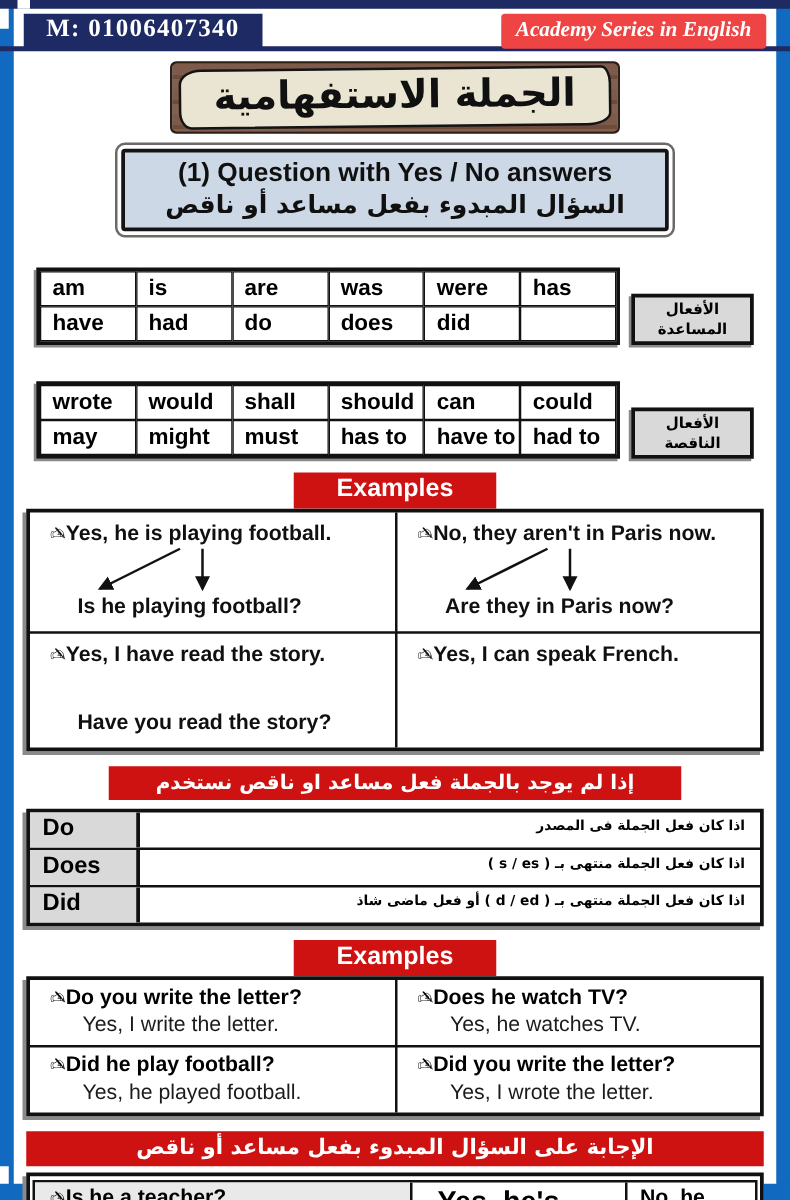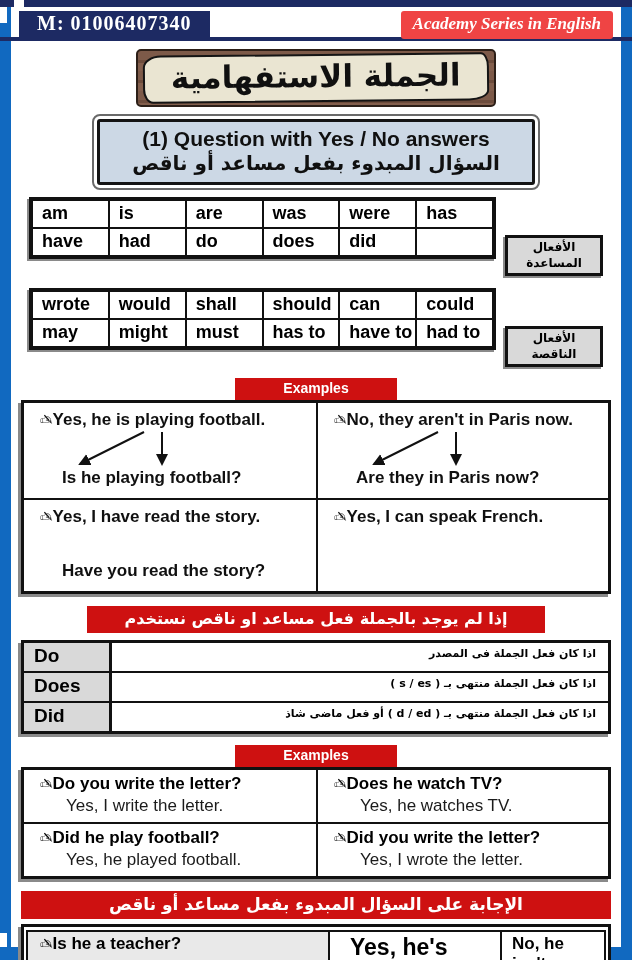--- a/index.html
+++ b/index.html
@@ -55,32 +55,32 @@
   .lesson {
     width:438px; margin:12px auto 0; background:#ccd8e5;
     border:3px solid #141414; border-radius:3px;
     outline:2px solid #6a6a6a; outline-offset:3px;
     text-align:center; padding:5px 6px 7px;
   }
   .lesson-en { font-weight:bold; font-size:21px; color:#101010; }
   .lesson-ar { font-weight:bold; font-size:20px; color:#101010; }
 
   
-  .vrow { display:flex; align-items:flex-start; margin:12px 10px 0; }
+  .vrow { display:flex; align-items:flex-end; margin:12px 10px 0; }
   .vgrid { flex:1; display:grid; grid-template-columns:repeat(6,1fr); border:3px solid #111; box-shadow:-2px 2px 0 #8a8a8a; background:#fff; }
   .vcell { border:1px solid #111; font-weight:bold; font-size:18px; padding:2px 2px 3px 9px; min-height:27px; }
   .vlabel {
     width:98px; margin-left:9px; background:#d9d9d9; border:3px solid #111; box-shadow:-2px 2px 0 #8a8a8a;
     display:flex; align-items:center; justify-content:center; text-align:center;
     font-weight:bold; font-size:12px; line-height:1.3; padding:2px;margin-top:38px;
   }
 
   
   .banner-red { background:#ce1111; color:#ffffff; font-weight:bold; text-align:center; }
-  .examples-banner { width:162px; margin:11px auto 0; font-size:14px; padding:2px 0 4px; }
+  .examples-banner { width:162px; margin:11px auto 0; font-size:20px; padding:2px 0 4px; }
   .banner-ar1 { width:458px; margin:12px auto 0; font-size:16px; padding:3px 6px 5px; }
   .banner-ar2 { margin:12px 2px 0; font-size:17px; padding:3px 6px 5px; }
 
   
   .exbox { margin:0 2px; border:3px solid #111; box-shadow:-3px 3px 0 #8a8a8a; display:grid; grid-template-columns:1fr 1fr; background:#fff; }
   .excell { padding:7px 8px 10px 10px; }
   .excell.right { border-left:2px solid #111; }
   .excell.row2 { border-top:2px solid #111; }
   .ex-statement { font-weight:bold; font-size:17px; color:#101010; }
   .ex-question  { font-weight:bold; font-size:17px; color:#101010; margin-left:28px; }

